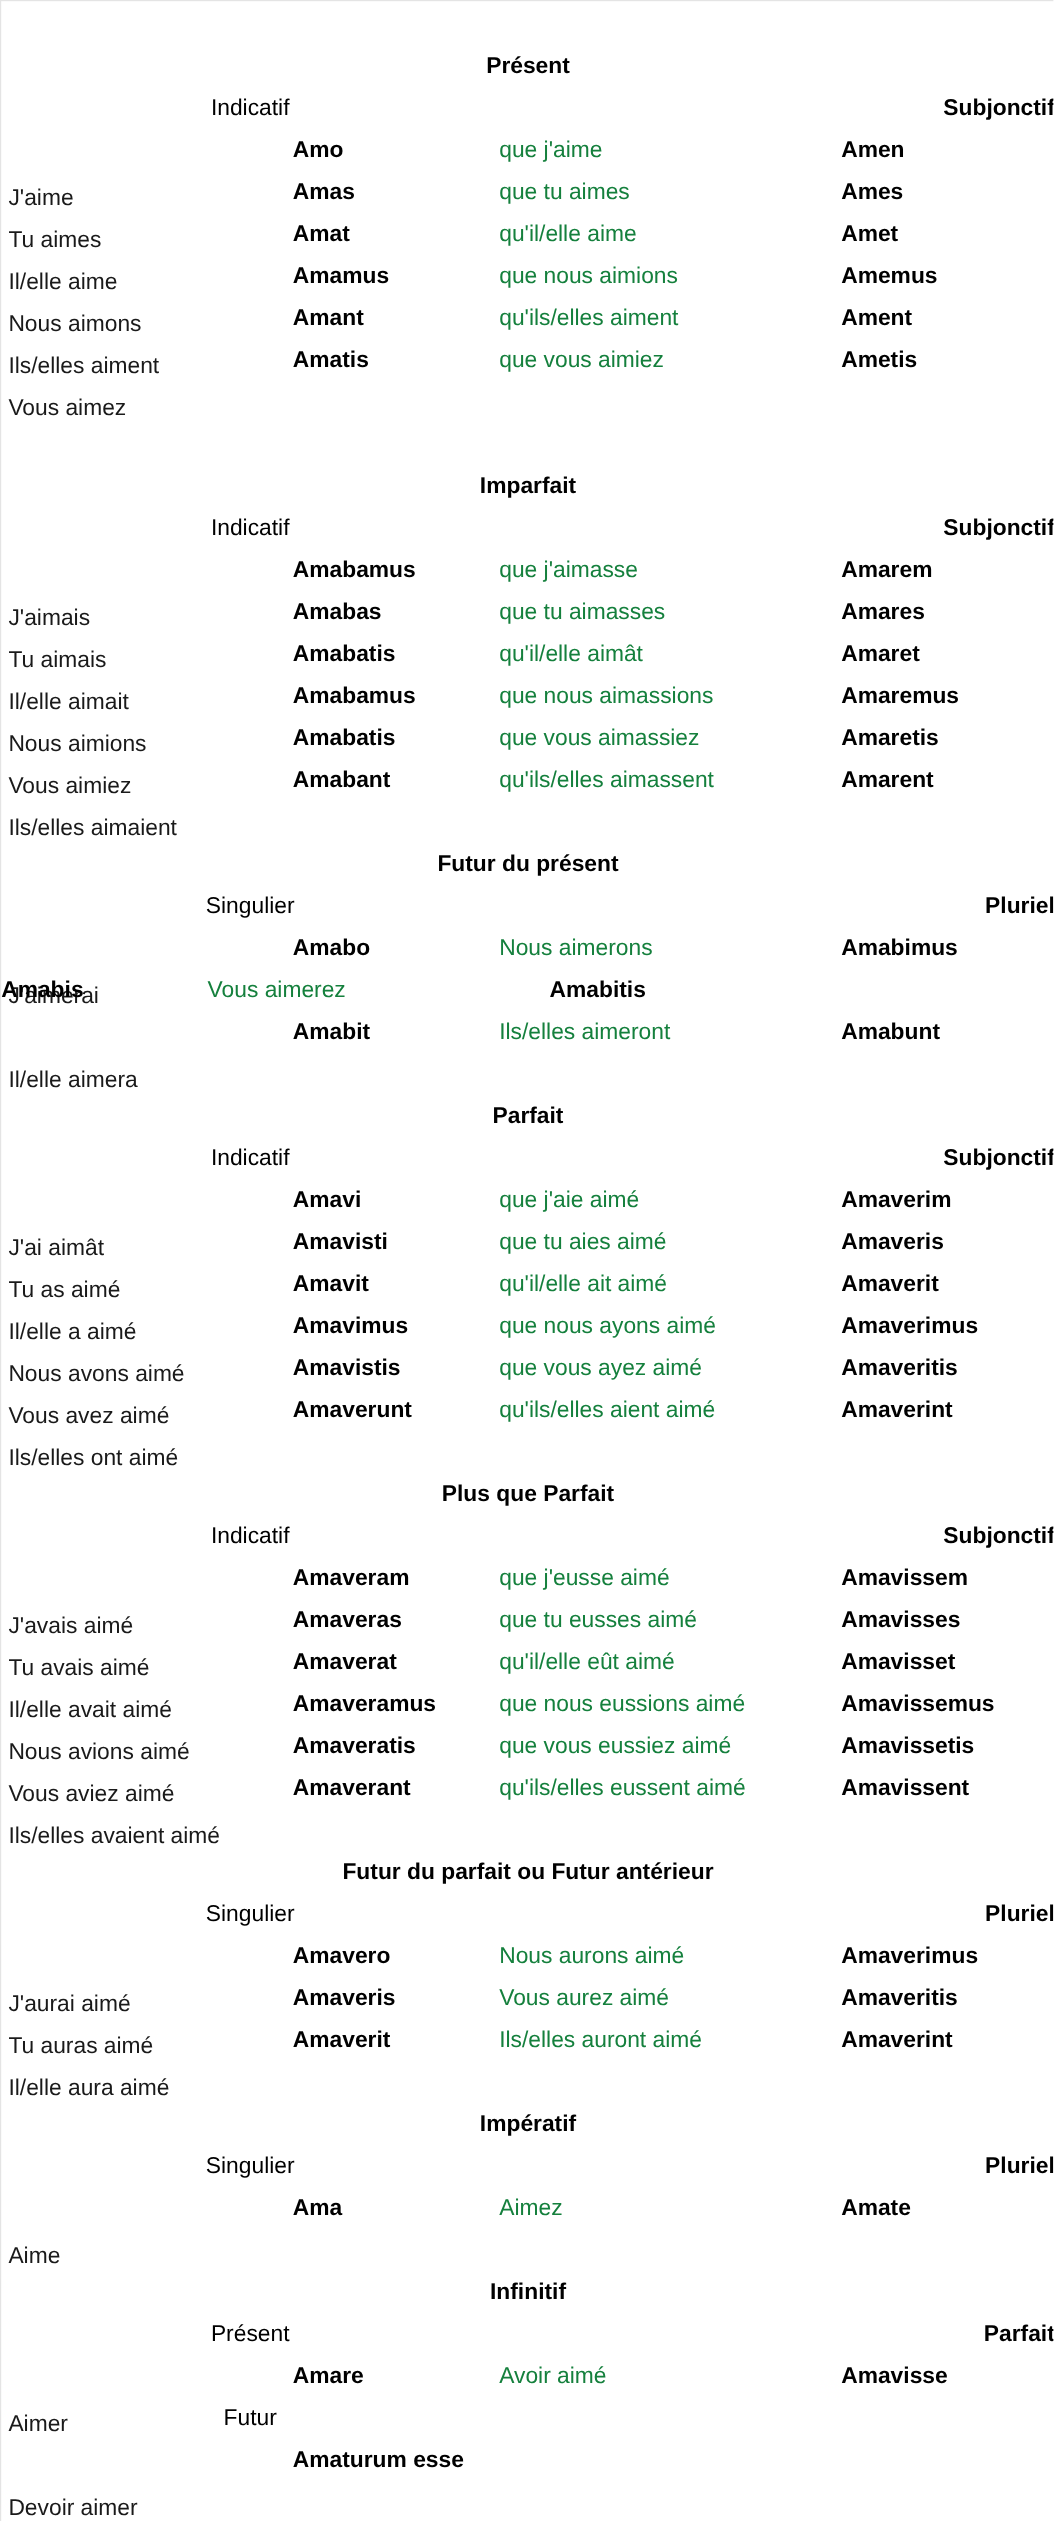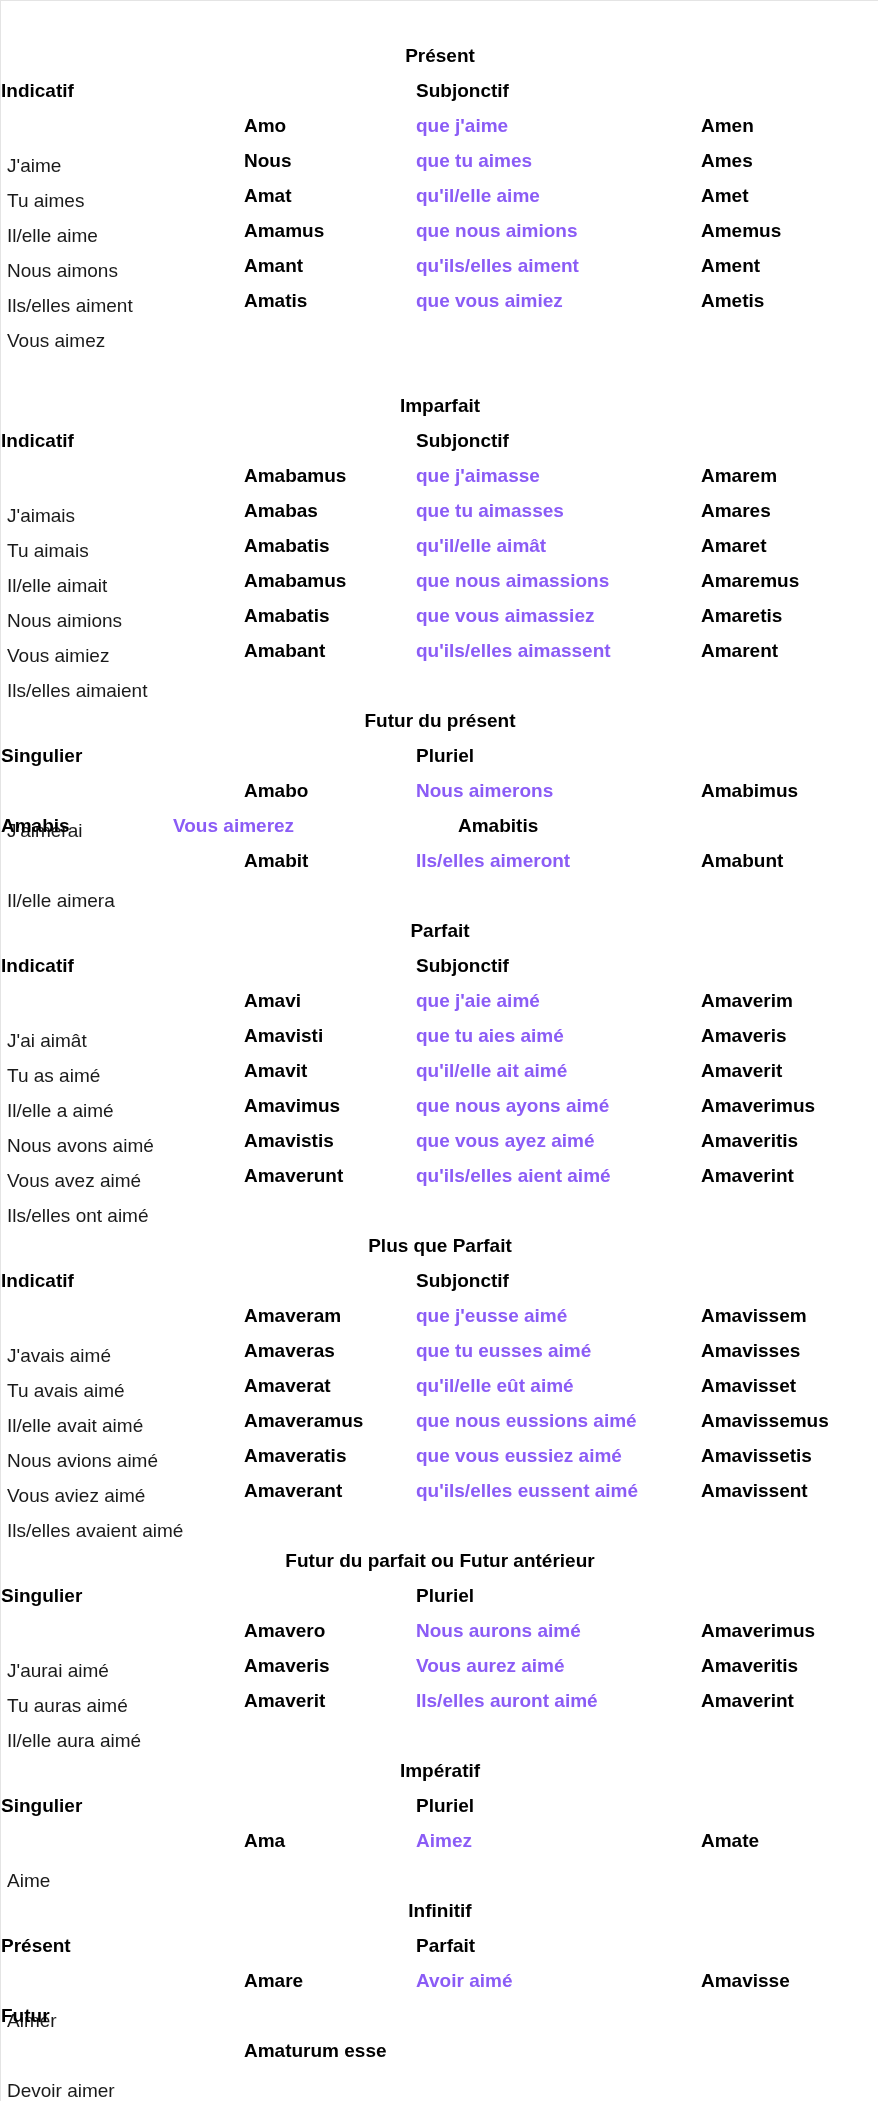--- a/index.html
+++ b/index.html
@@ -15,26 +15,26 @@
     padding-top: 37px;
     overflow: hidden;
     font-family: "Liberation Sans", sans-serif;
     font-size: 19px;
     color: #000000;
   }
   .row { display: flex; height: 35px; line-height: 35px; white-space: nowrap; }
   .cell { flex: none; }
 
   .title-cell  { width: 878px; text-align: center; font-weight: 700; }
-  .header-left  { width: 415px; text-align: left; font-weight: 700; }
-  .header-right { width: 463px; text-align: left; font-weight: 700; }
+  .header-left  { width: 415px; text-align: center; font-weight: 400; }
+  .header-right { width: 463px; text-align: right; font-weight: 700; }
 
   .c1 { width: 243px; padding-left: 6px; font-weight: 400; color: #1a1a1a; margin-top: 40px; }
   .c2 { width: 172px; font-weight: 700; color: #000000; }
-  .c3 { width: 285px; font-weight: 700; color: #8b5cf6; }
+  .c3 { width: 285px; font-weight: 400; color: #15803d; }
   .c4 { width: 178px; font-weight: 700; color: #000000; }
 
   #sections-root section + section { margin-top: 35px; }
   #sections-root section:nth-child(2) { margin-top: 70px; }
 </style>
 </head>
 <body>
 
 <div class="page">
   <div id="sections-root">
@@ -50,21 +50,21 @@
 
   <div class="row data-row">
     <div class="cell c1">J'aime</div>
     <div class="cell c2">Amo</div>
     <div class="cell c3">que j'aime</div>
     <div class="cell c4">Amen</div>
   </div>
 
   <div class="row data-row">
     <div class="cell c1">Tu aimes</div>
-    <div class="cell c2">Nous</div>
+    <div class="cell c2">Amas</div>
     <div class="cell c3">que tu aimes</div>
     <div class="cell c4">Ames</div>
   </div>
 
   <div class="row data-row">
     <div class="cell c1">Il/elle aime</div>
     <div class="cell c2">Amat</div>
     <div class="cell c3">qu'il/elle aime</div>
     <div class="cell c4">Amet</div>
   </div>

